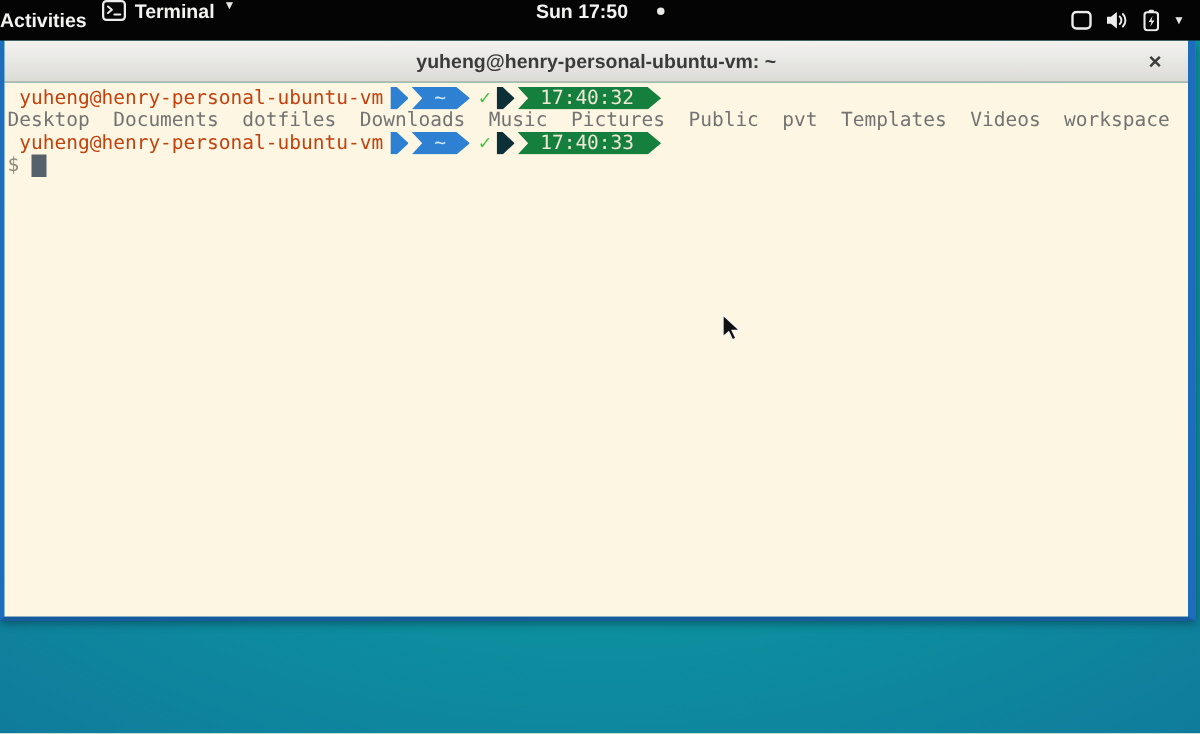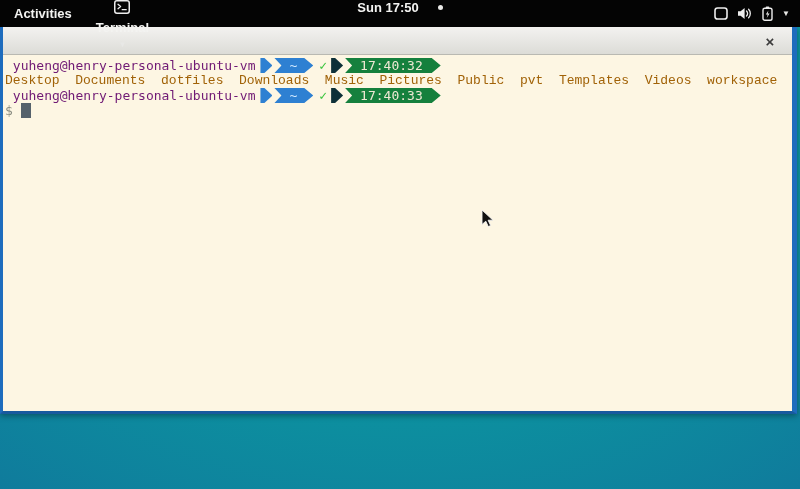--- a/index.html
+++ b/index.html
@@ -10,22 +10,22 @@
     font-family:"Liberation Sans", sans-serif;
   }
 
   
   .topbar {
     position:absolute; top:0; left:0; width:800px; height:27px;
     background:#040404; color:#f3f3f1; display:flex; align-items:center;
     font-size:13px; font-weight:700; z-index:30;
   }
   .tb-left { display:flex; align-items:center; height:100%; }
-  .activities { padding:0 14px; height:100%; display:flex; align-items:center; cursor:default; }
-  .app-menu { display:flex; align-items:center; gap:6px; padding:0 10px; height:100%;flex-direction:column; }
+  .activities { padding:0 0; height:100%; display:flex; align-items:center; cursor:default; }
+  .app-menu { display:flex; align-items:flex-start; gap:6px; padding:0 10px; height:100%; }
   .caret { font-size:8px; line-height:1; color:#e8e8e6; }
   .tb-clock {
     position:absolute; left:0; right:0; top:0; height:15px;
     display:flex; align-items:center; justify-content:center; gap:19px; pointer-events:none;
   }
   .tb-clock > * { pointer-events:auto; }
   .notif-dot { width:5px; height:5px; border-radius:50%; background:#e9e9e7; }
   .tb-right { position:absolute; right:0; top:0; height:27px; display:flex; align-items:center; gap:9px; padding:0 10px; }
 
   
@@ -47,38 +47,38 @@
     display:flex; align-items:center; justify-content:center;
     font-size:15px; font-weight:700; color:#3c3c3c; cursor:default;
   }
   .terminal {
     flex:1; background:#FDF6E3; padding:3px 0 0 2px; overflow:hidden;
     font-family:"DejaVu Sans Mono", monospace; font-size:13px; line-height:15px;
     color:#696b60;
   }
   .tline { white-space:pre; height:15px; }
   .prompt-line { display:flex; align-items:center; }
-  .host { color:#701a75; white-space:pre; }
+  .host { color:#c2410c; white-space:pre; }
   .pl-arrow {
     display:inline-block; width:12px; height:15px; margin-left:5px;
     clip-path:polygon(0 0, 4px 0, 12px 50%, 4px 100%, 0 100%);
   }
   .pl-arrow.blue { background:#2e80d2; }
   .pl-arrow.dark { background:#0d3038; margin-left:4px; }
   .pl-banner {
     display:inline-block; height:15px; line-height:15px; margin-left:2px;
     clip-path:polygon(0 0, calc(100% - 9px) 0, 100% 50%, calc(100% - 9px) 100%, 0 100%, 7px 50%);
     text-align:center;
   }
   .pl-banner.blue { background:#2e80d2; color:#cfe7ff; padding:0 16px 0 15px; }
   .pl-banner.dark { background:#15803d; color:#efe8d4; padding:0 18px 0 15px; }
   .check { color:#39c43c; font-weight:700; margin-left:6px; }
   .dollar { color:#8a8c80; }
   .cmd { color:#859900; }
-  .dirs { color:#a16207;font-family:Liberation Mono, monospace; }
+  .dirs { color:#737373; }
   .block-cursor { display:inline-block; width:10px; height:15px; background:#55616b; vertical-align:top; }
 
   
   .pointer { position:absolute; left:481px; top:209px; z-index:50; }
 
   svg { display:block; }
 </style>
 </head>
 <body>
 
@@ -124,20 +124,21 @@
           <rect x="1" y="2.2" width="9" height="12" rx="1.8" fill="none" stroke="#ededed" stroke-width="1.4"></rect>
           <path d="M6.4 4.5L3.8 8.6h1.9l-1 3.4 2.9-4.4H5.7z" fill="#ededed"></path>
         </svg>
       </span>
       <span class="caret">▼</span>
     </div>
   </div>
 
   <div class="window">
     <div class="titlebar">
+      <span>yuheng@henry-personal-ubuntu-vm: ~</span>
       <span class="close-btn">×</span>
     </div>
 
     <div class="terminal">
 
       <div class="tline prompt-line">
         <span class="host"> yuheng@henry-personal-ubuntu-vm</span>
         <span class="pl-arrow blue"></span>
         <span class="pl-banner blue">~</span>
         <span class="check">✓</span>

